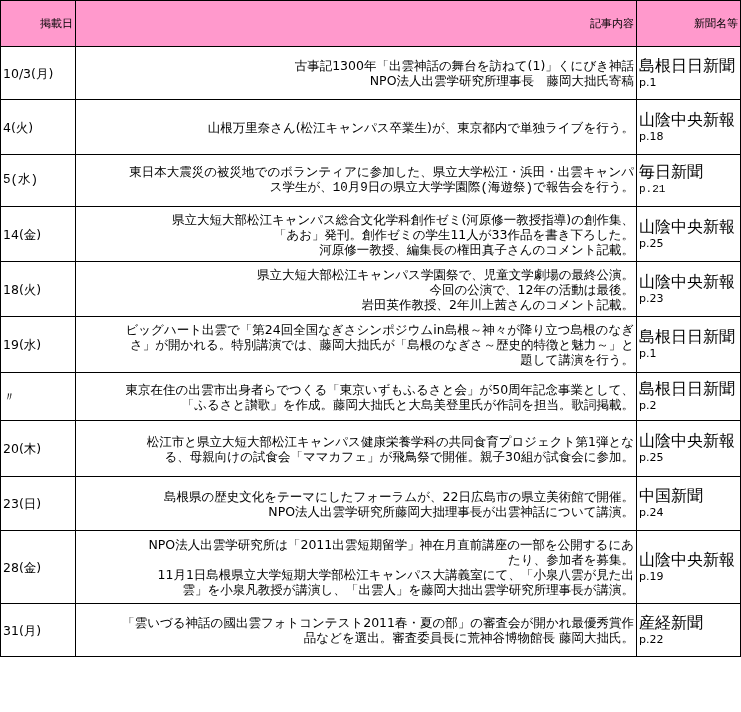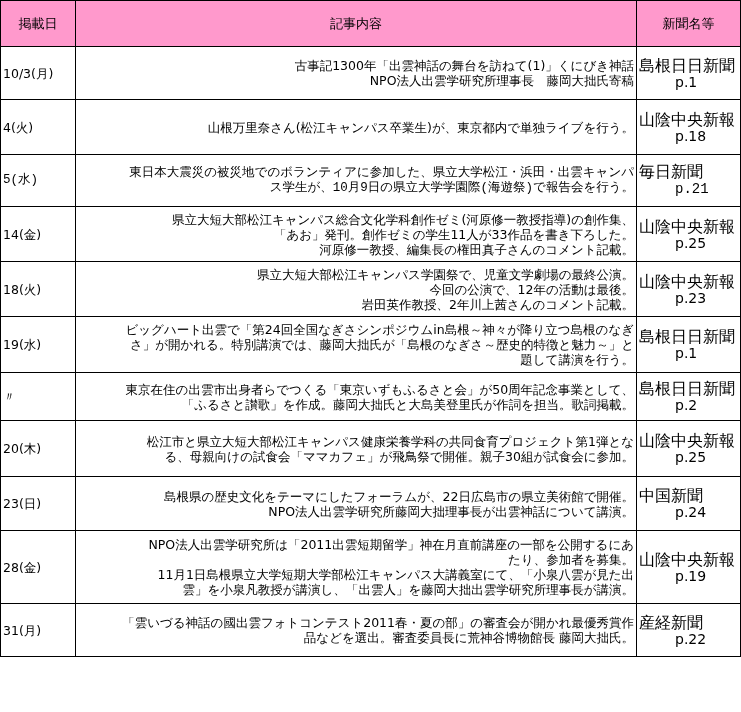--- a/index.html
+++ b/index.html
@@ -1,24 +1,24 @@
 <!DOCTYPE html>
 <html><head>
 <meta charset="utf-8">
 <style>
   html, body { margin:0; padding:0; background:#ffffff; }
   body { width:741px; height:712px; overflow:hidden; font-family:"DejaVu Sans", "Liberation Sans", sans-serif; color:#000; }
   table { border-collapse:collapse; table-layout:fixed; position:absolute; left:0; top:0; width:740px; }
   td, th { border:1px solid #000; font-size:12.5px; line-height:15px; padding:0 2px; vertical-align:middle; font-weight:normal; }
-  th { background:#ff99cc; height:45px; text-align:center; font-size:13px; }
+  th { background:#ff99cc; height:45px; text-align:right; font-size:11px; }
   td.date { text-align:left; }
   td.content { text-align:left; }
   td.paper { text-align:left; }
   .line { display:block; white-space:nowrap; overflow:hidden;text-align:right; }
-  .pg { display:block; font-size:14px;margin-left:36px; }
+  .pg { display:block; font-size:11px; }
   .paper-name { display:block; font-size:16px; line-height:18px; }
 </style>
 </head>
 <body>
 
 <table>
   <colgroup>
     <col style="width:75px">
     <col style="width:561px">
     <col style="width:104px">

